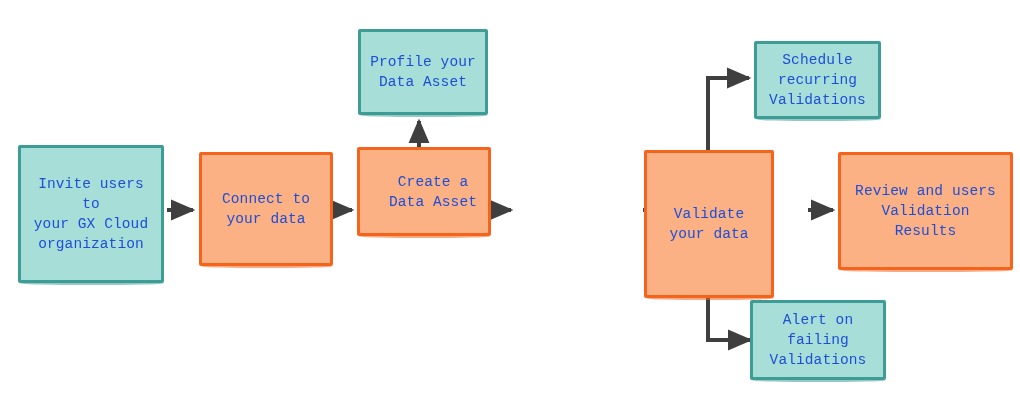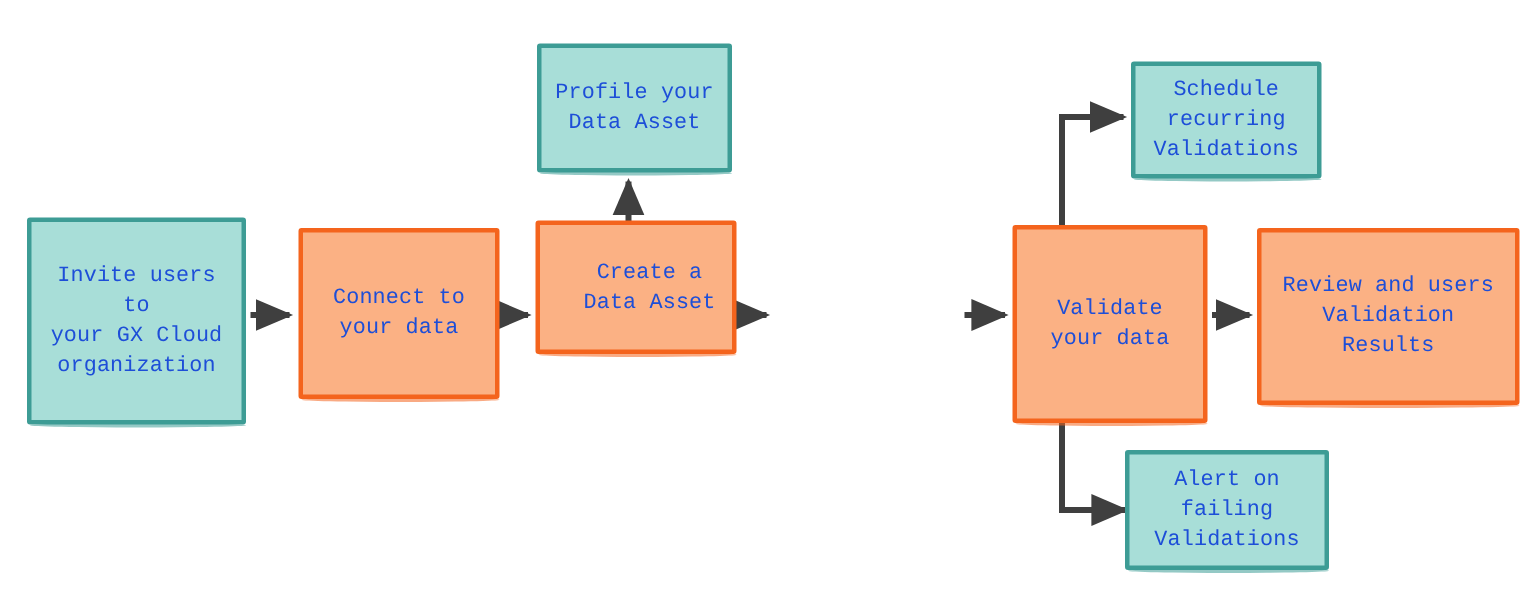--- a/index.html
+++ b/index.html
@@ -114,21 +114,21 @@
     <span class="label">Create a
 Data Asset</span>
   </div>
 
   <div class="node teal" style="left:358px; top:29px; width:130px; height:86px;">
     <span class="label">Profile your
 Data Asset</span>
   </div>
 
 
-  <div class="node orange" style="left:675px; top:150px; width:130px; height:132px;">
+  <div class="node orange" style="left:644px; top:150px; width:130px; height:148px;">
     <span class="label">Validate
 your data</span>
   </div>
 
   <div class="node teal" style="left:754px; top:41px; width:127px; height:78px;">
     <span class="label">Schedule
 recurring
 Validations</span>
   </div>
 

